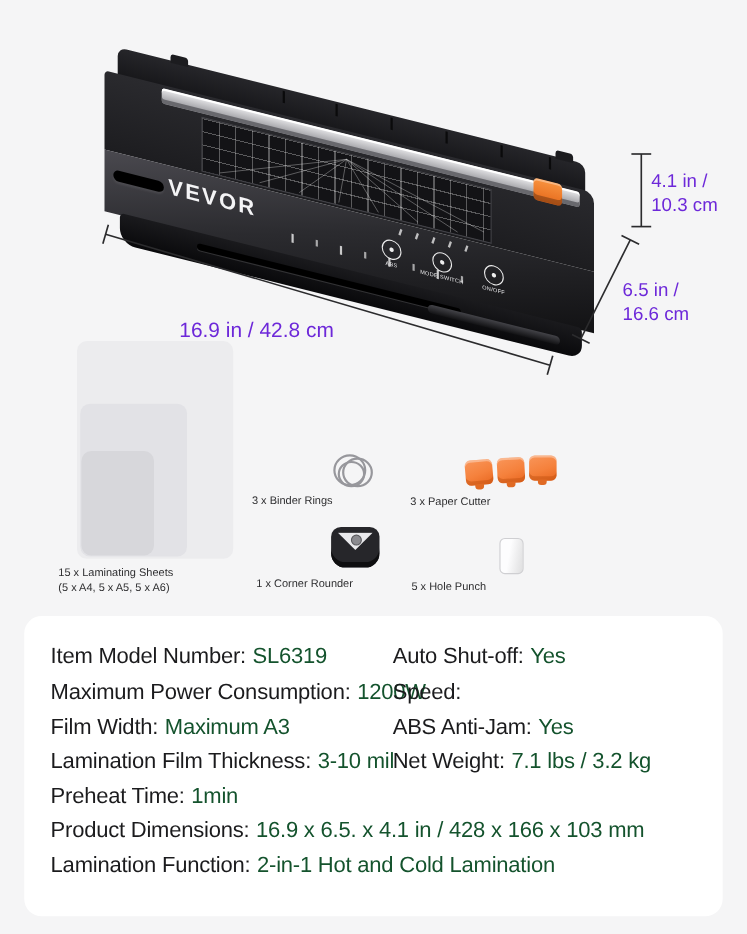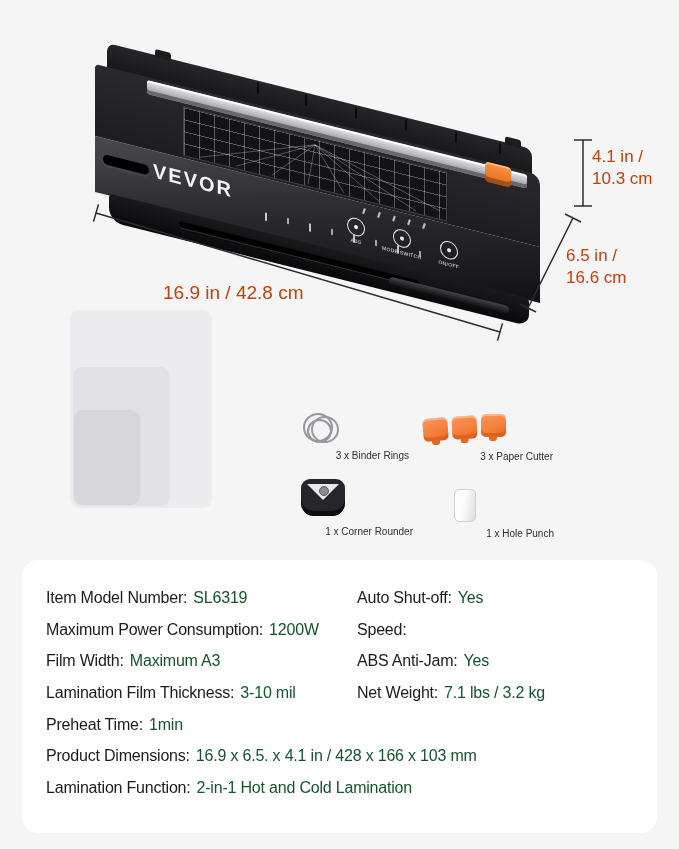--- a/index.html
+++ b/index.html
@@ -45,31 +45,31 @@
   .m-btn .cap{font-size:5px;color:#e8e8ea;margin-top:2px;white-space:nowrap;letter-spacing:.3px;}
   .m-base{position:absolute;left:14px;top:150px;width:420px;height:28px;
           background:linear-gradient(#1a1a1d,#09090b);border-radius:4px 4px 12px 14px;}
   .m-slot{position:absolute;left:70px;top:10px;width:240px;height:6px;background:#000;
           border-radius:3px;box-shadow:0 1px 0 rgba(255,255,255,.14);}
   .m-outtray{position:absolute;right:20px;top:13px;width:120px;height:8px;
              background:linear-gradient(#434348,#121214);border-radius:4px;}
 
   
   .dimsvg{position:absolute;left:0;top:0;pointer-events:none;}
-  .dim{position:absolute;color:#c2410c;font-size:17px;line-height:22px;}
+  .dim{position:absolute;color:#6d28d9;font-size:17px;line-height:22px;margin-top:8px;}
   .dim-width{left:163px;top:282px;width:220px;text-align:left;font-size:19px;}
   .dim-height{left:592px;top:146px;}
   .dim-depth{left:566px;top:245px;}
 
   
   .sheet{position:absolute;border-radius:9px;}
   .s-a4{left:70px;top:310px;width:142px;height:198px;background:#ececee;}
   .s-a5{left:73px;top:367px;width:97px;height:139px;background:#e2e2e6;}
   .s-a6{left:74px;top:410px;width:66px;height:95px;background:#d7d7db;}
-  .acc-label{position:absolute;font-size:10px;line-height:12.5px;color:#2e2e30;text-align:right;width:180px;}
+  .acc-label{position:absolute;font-size:10px;line-height:12.5px;color:#2e2e30;text-align:left;width:180px;}
 
   .ring-ico{position:absolute;border-radius:50%;border:2.5px solid #97979c;background:transparent;}
   .cutter{position:absolute;width:25px;height:23px;border-radius:5px;
           background:linear-gradient(160deg,#f9965a 0%,#f5813c 55%,#e8661f 100%);
           box-shadow:inset 0 -4px 0 rgba(190,80,15,.45), inset 0 2px 0 rgba(255,255,255,.35);}
   .cutter::after{content:"";position:absolute;left:8px;bottom:-4px;width:8px;height:5px;
           background:#e06a24;border-radius:0 0 3px 3px;}
   .rounder{position:absolute;left:301px;top:479px;width:44px;height:37px;background:#26262a;
            border-radius:9px 9px 13px 13px;box-shadow:inset 0 -5px 0 #0e0e10;}
   .rounder .plate{position:absolute;left:6px;top:5px;width:32px;height:16px;background:#e9e9ec;
@@ -79,21 +79,21 @@
   .punch{position:absolute;left:454px;top:489px;width:20px;height:31px;border-radius:5px;
          background:linear-gradient(100deg,#fdfdfe 40%,#dededf 100%);border:1px solid #cfcfd2;}
 
   
   .panel{position:absolute;left:22px;top:560px;width:635px;height:273px;background:#ffffff;border-radius:16px;}
   .spec-col{position:absolute;top:22px;}
   .spec-col.left{left:24px;}
   .spec-col.right{left:335px;}
   .spec-col.full{left:24px;top:180px;}
   .spec-row{height:31.7px;display:flex;align-items:center;white-space:nowrap;
-            font-size:16px;color:#1b1b1d;letter-spacing:-0.2px;}
+            font-size:20px;color:#1b1b1d;letter-spacing:-0.2px;}
   .spec-row .v{color:#14532d;font-weight:normal;margin-left:6px;}
 </style>
 </head>
 <body>
 
 <div class="stage">
 
   <div class="machine">
     <div class="m-lid">
       <i class="m-tab" style="left:48px"></i>
@@ -190,39 +190,43 @@
     <div>10.3 cm</div>
   </div>
   <div class="dim dim-depth">
     <div>6.5 in /</div>
     <div>16.6 cm</div>
   </div>
 
   <div class="sheet s-a4"></div>
   <div class="sheet s-a5"></div>
   <div class="sheet s-a6"></div>
+  <div class="acc-label" style="left:53px;top:516px">
+    <div>15 x Laminating Sheets</div>
+    <div>(5 x A4, 5 x A5, 5 x A6)</div>
+  </div>
 
   <div class="ring-ico" style="left:303px;top:413px;width:26px;height:25px"></div>
   <div class="ring-ico" style="left:311px;top:416px;width:24px;height:23px"></div>
   <div class="ring-ico" style="left:307px;top:419px;width:21px;height:20px"></div>
   <div class="acc-label" style="left:229px;top:450px">3 x Binder Rings</div>
 
   <div class="cutter" style="left:423px;top:418px;transform:rotate(-5deg)"></div>
   <div class="cutter" style="left:452px;top:416px;transform:rotate(-3deg)"></div>
   <div class="cutter" style="left:481px;top:414px"></div>
   <div class="acc-label" style="left:373px;top:451px">3 x Paper Cutter</div>
 
   <div class="rounder">
     <div class="plate"></div>
     <div class="knob"></div>
   </div>
   <div class="acc-label" style="left:233px;top:526px">1 x Corner Rounder</div>
 
   <div class="punch"></div>
-  <div class="acc-label" style="left:374px;top:528px">1 x Hole Punch</div>
+  <div class="acc-label" style="left:374px;top:528px">5 x Hole Punch</div>
 
   <div class="panel">
     <div class="spec-col left">
       <div class="spec-row">
         <span>Item Model Number:</span>
           <span class="v">SL6319</span>
       </div>
       <div class="spec-row">
         <span>Maximum Power Consumption:</span>
           <span class="v">1200W</span>

